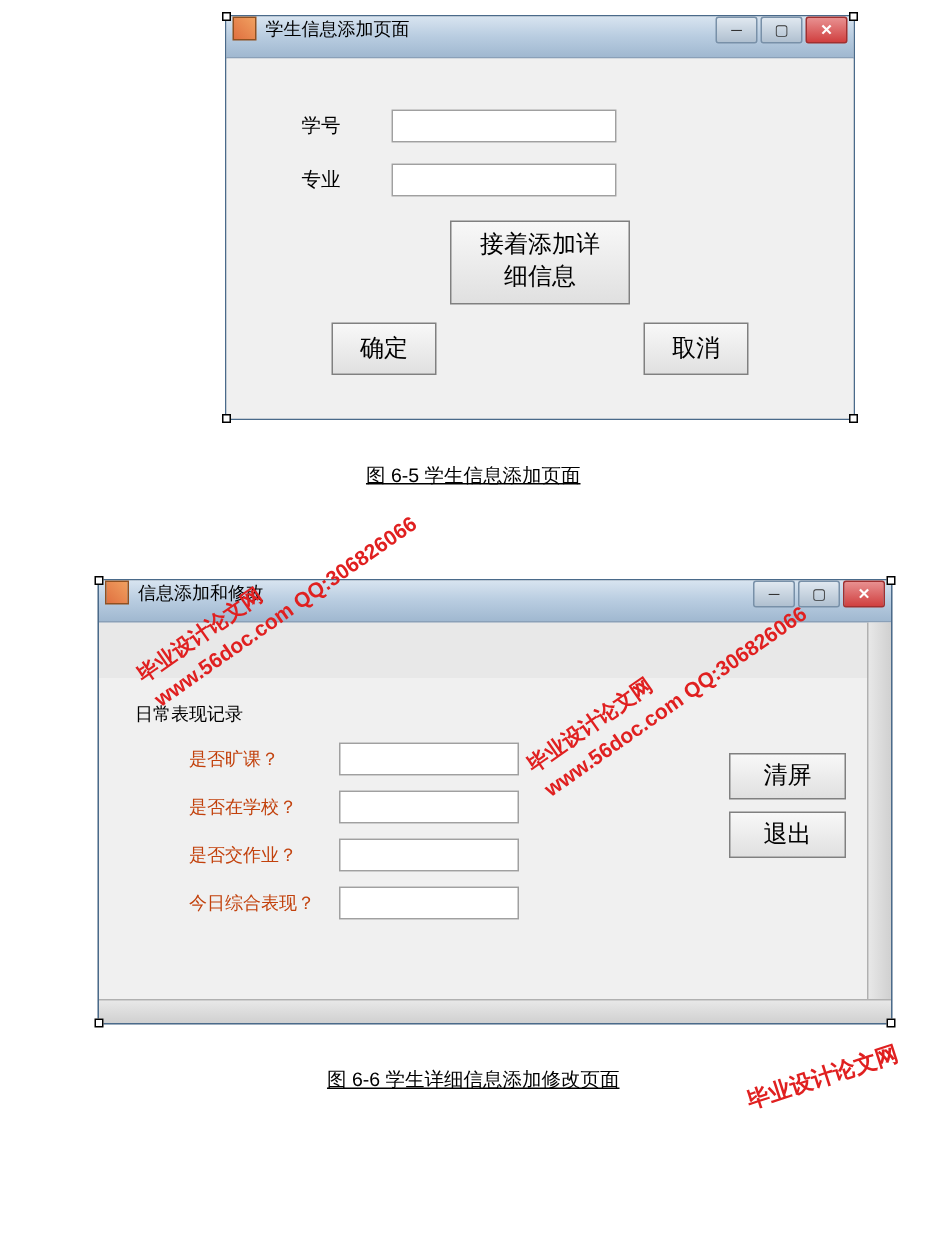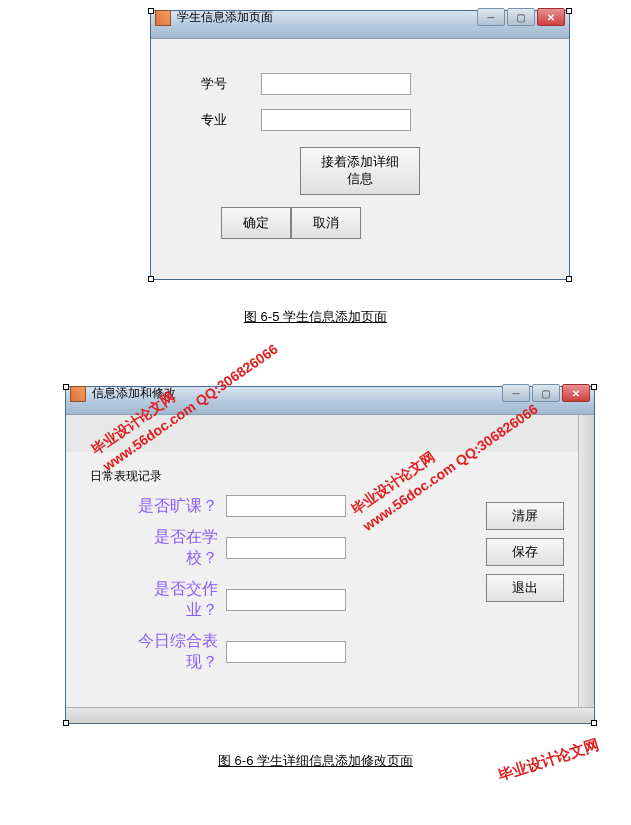--- a/index.html
+++ b/index.html
@@ -16,22 +16,22 @@
       margin: 10px auto;
       position: relative;
     }
     .window1 { width: 420px; margin-top: 10px; margin-left: 150px; }
     .window2 { width: 530px; margin-top: 60px; margin-left: 65px; }
     .titlebar {
       height: 28px;
       background: linear-gradient(to bottom, #d8e4f0 0%, #b8cce0 50%, #a0b8d0 100%);
       border-bottom: 1px solid #8aa0b8;
       display: flex;
-      align-items: flex-end;
-      padding: 12px 4px;
+      align-items: flex-start;
+      padding: 0 4px;
     }
     .titlebar .app-icon {
       width: 16px; height: 16px;
       background: linear-gradient(45deg,#e07040,#f0a060);
       border: 1px solid #905020;
       margin-right: 6px;
     }
     .titlebar .title-text { flex: 1; color: #000; font-size: 12px; }
     .win-btns { display: flex; gap: 2px; }
     .win-btn {
@@ -58,53 +58,54 @@
       padding-left: 30px;
     }
     .form-label {
       width: 60px;
       text-align: left;
       font-size: 13px;
       color: #000;
     }
     .form-label2 {
       width: 100px;
-      text-align: right;
-      font-size: 16px;
-      color: #8b5cf6;
+      text-align: left;
+      font-size: 12px;
+      color: #c2410c;
       padding-right: 8px;
     }
     .text-input {
       width: 150px;
       height: 22px;
       border: 1px solid #a0a0a0;
       background: #fff;
       padding: 2px 4px;
     }
     .text-input2 { width: 120px; }
     .btn {
       background: linear-gradient(to bottom,#f8f8f8,#e0e0e0);
       border: 1px solid #808080;
       padding: 6px 16px;
-      font-size: 13px;
+      font-size: 16px;
       cursor: pointer;
       min-width: 70px;
     }
     .btn-add-detail {
       display: block;
       margin: 16px auto 12px auto;
       width: 120px;
       text-align: center;
       line-height: 1.3;
     }
     .btn-row1 {
       display: flex;
-      justify-content: flex-start;
+      justify-content: space-between;
       padding: 0 50px;
       margin-top: 10px;
+      gap: 47px;
     }
     .client2 {
       background: #f0f0f0;
       padding: 16px 20px 40px 20px;
       min-height: 230px;
       position: relative;
       margin-top: 37px;
     }
     .section-title {
       font-size: 12px;
@@ -228,21 +229,20 @@
         <span class="form-label2">是否交作业？</span>
         <input class="text-input text-input2" value="" style="">
       </div>
       <div class="form-row2">
         <span class="form-label2">今日综合表现？</span>
         <input class="text-input text-input2" value="" style="">
       </div>
     </div>
     <div class="side-btns">
       <button class="btn">清屏</button>
-      <button class="btn">保存</button>
       <button class="btn">退出</button>
     </div>
     <div class="scrollbar-stub-h"></div>
   </div>
   <div class="scrollbar-stub"></div>
   <div class="sel-handle" style="left:-3px;top:-3px"></div>
   <div class="sel-handle" style="right:-3px;top:-3px"></div>
   <div class="sel-handle" style="left:-3px;bottom:-3px"></div>
   <div class="sel-handle" style="right:-3px;bottom:-3px"></div>
 </div>

